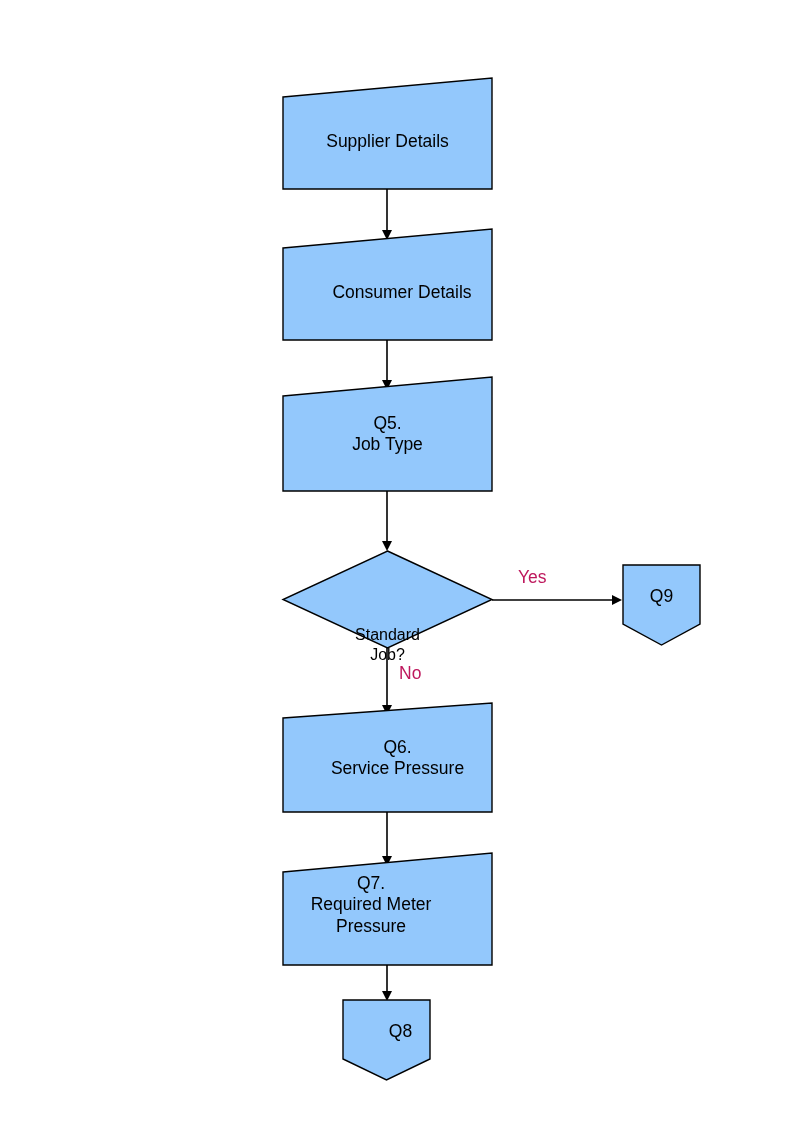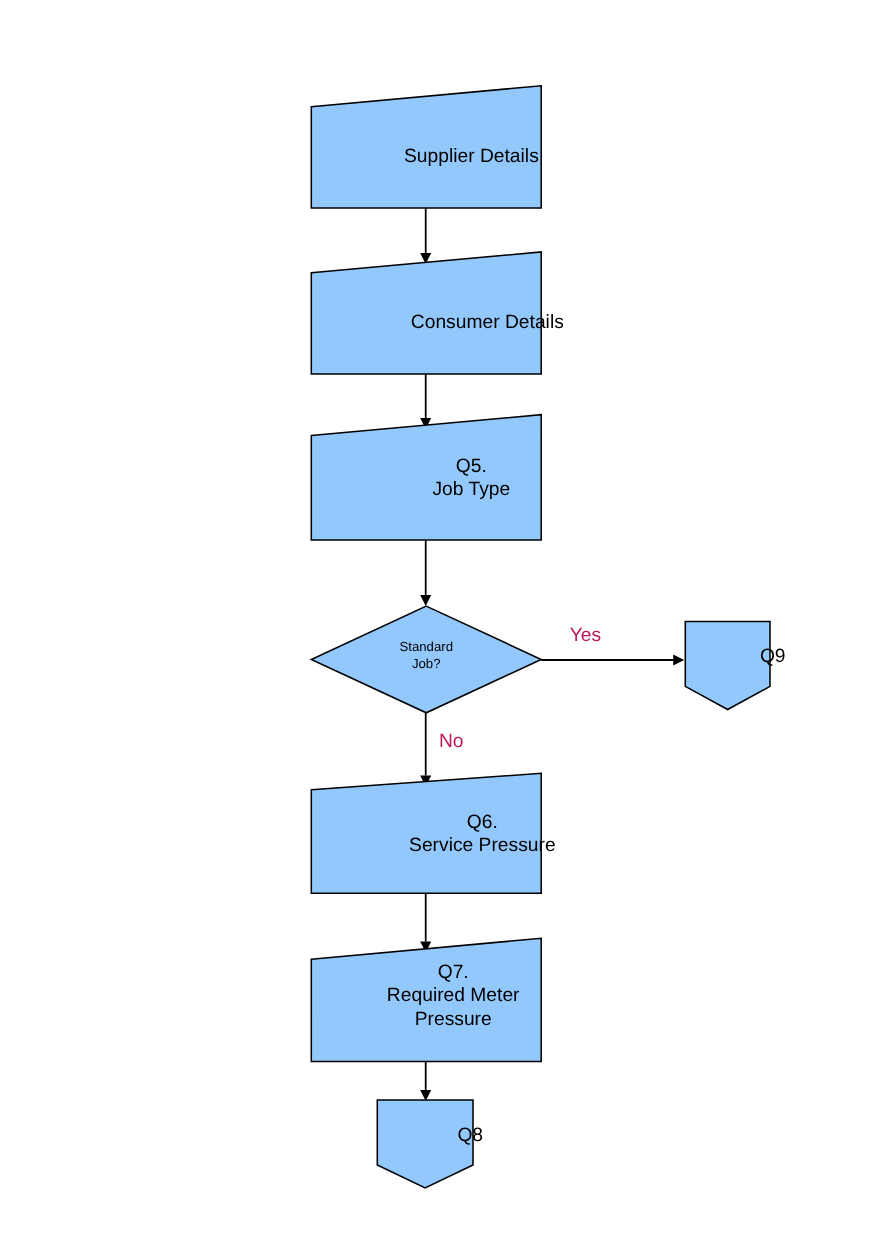--- a/index.html
+++ b/index.html
@@ -26,22 +26,22 @@
   .node-label {
     position: absolute;
     text-align: center;
     color: #000000;
     font-family: "Liberation Sans", sans-serif;
     line-height: 1.22;
     white-space: pre-line;
     pointer-events: none;
     letter-spacing: 0px;
   }
-  .node-label.big   { font-size: 17.5px; margin-left: 41px; }
-  .node-label.small { font-size: 12px; }
+  .node-label.big   { font-size: 17.5px; }
+  .node-label.small { font-size: 16px; margin-top: 44px; }
   .edge-label {
     position: absolute;
     font-family: "Liberation Sans", sans-serif;
     font-size: 17.5px;
     color: #be185d;
     white-space: nowrap;
   }
 </style>
 </head>
 <body>
@@ -97,14 +97,14 @@
     <div class="node-label big" style="left: 283px; top: 413px; width: 209px;">Q5.
 Job Type</div>
     <div class="node-label small" style="left: 283px; top: 581px; width: 209px;">Standard
 Job?</div>
     <div class="node-label big" style="left: 623px; top: 586px; width: 77px;">Q9</div>
     <div class="node-label big" style="left: 283px; top: 737px; width: 229px;">Q6.
 Service Pressure</div>
     <div class="node-label big" style="left: 283px; top: 873px; width: 176px;">Q7.
 Required Meter
 Pressure</div>
-    <div class="node-label big" style="left: 343px; top: 1021px; width: 87px;">Q8</div>
+    <div class="node-label big" style="left: 357px; top: 1021px; width: 87px;">Q8</div>
   </div>
 
 </body></html>

